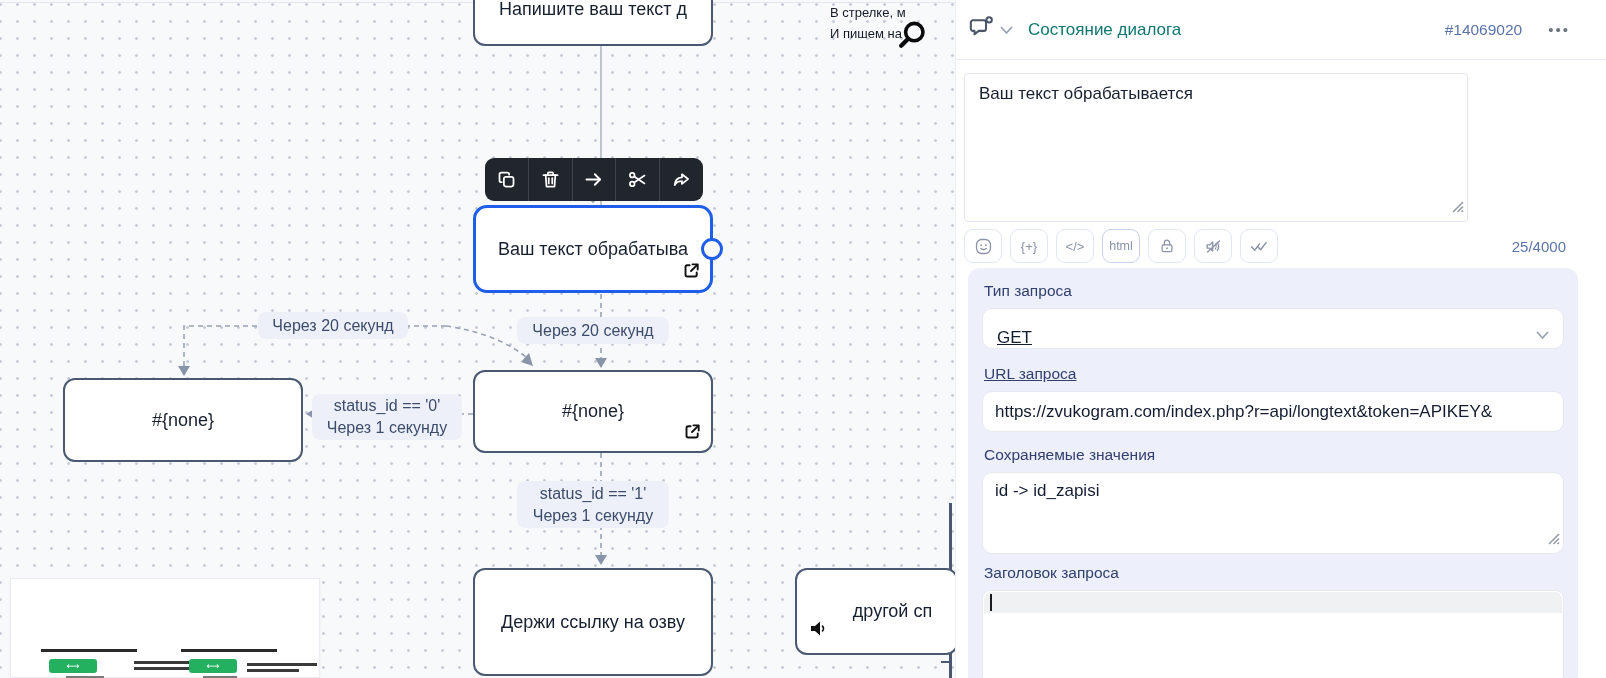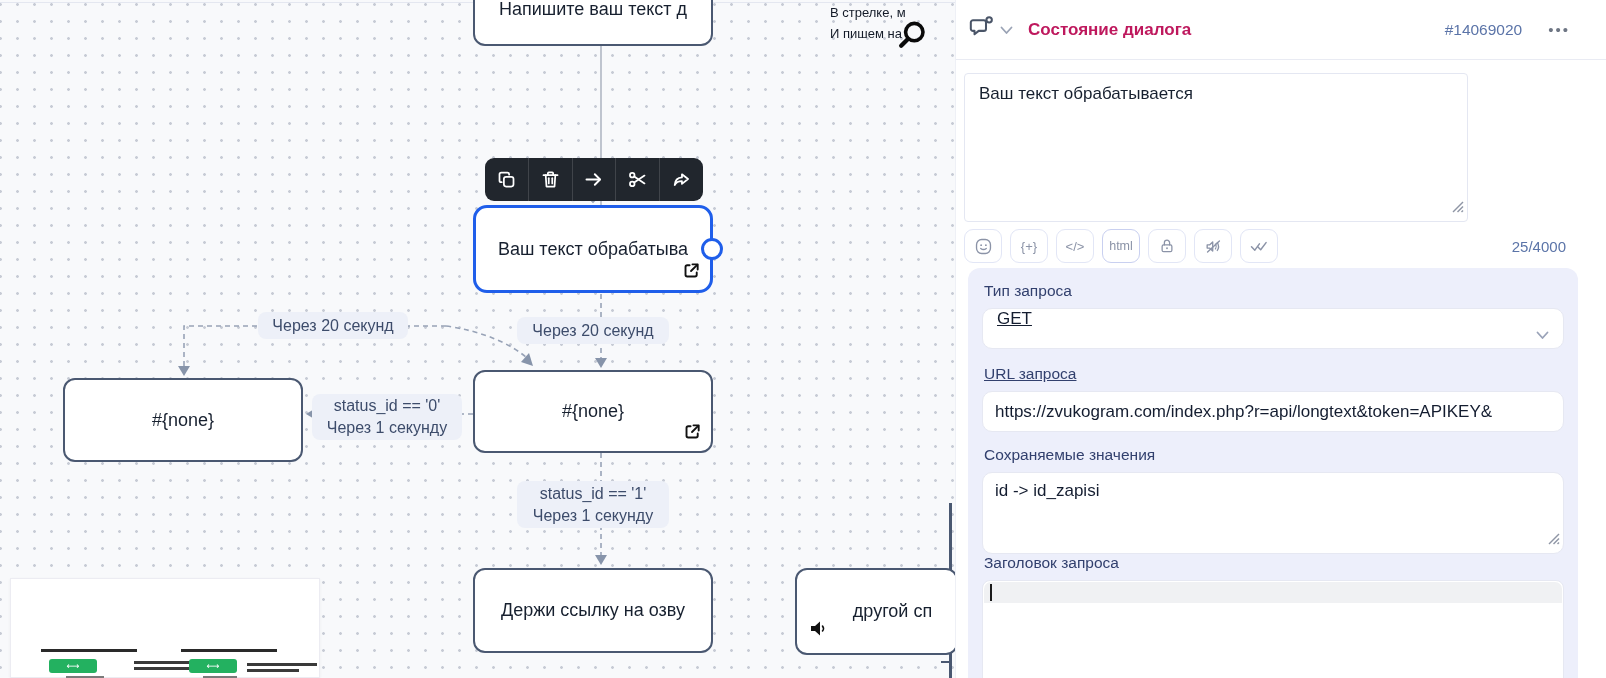--- a/index.html
+++ b/index.html
@@ -18,21 +18,21 @@
 
   .node { position:absolute; background:#fff; border:2px solid #4a5871; border-radius:12px;
     display:flex; align-items:center; justify-content:center;
     font-size:18px; color:#17202f; z-index:3; }
   .node .ext { position:absolute; right:9px; bottom:5px; }
 
   #node-top      { left:473px; top:-28px; width:240px; height:74px; }
   #node-selected { left:473px; top:205px; width:240px; height:88px; border:3px solid #1f5eea; border-radius:14px;text-align:center; }
   #node-left     { left:63px;  top:378px; width:240px; height:84px; }
   #node-center   { left:473px; top:370px; width:240px; height:83px; }
-  #node-link     { left:473px; top:568px; width:240px; height:85px;text-align:right; }
+  #node-link     { left:473px; top:568px; width:240px; height:108px;text-align:right; }
   #node-other    { left:795px; top:568px; width:163px; height:87px; padding-left:32px; }
   #node-other .spk { position:absolute; left:13px; bottom:11px; }
 
   .diamond { position:absolute; left:calc(50% - 8px); top:-24px; width:16px; height:16px;
     background:#fff; border:2px solid #97a2b5; transform:rotate(45deg); z-index:2; }
   .handle { position:absolute; right:-13px; top:calc(50% - 11px); width:22px; height:22px;
     border-radius:50%; background:#fff; border:3.5px solid #1f5eea; z-index:5; }
 
   .edge-label { position:absolute; background:#edf0f8; border-radius:8px; z-index:2;
     color:#3d4c6b; font-size:16px; line-height:22px; text-align:center;
@@ -59,21 +59,21 @@
     background:#fff; border:1px solid #ececf2; box-shadow:0 1px 3px rgba(0,0,0,0.05); z-index:3; }
   #preview .bar { position:absolute; background:#2a2a2a; }
   #preview .gbtn { position:absolute; width:48px; height:14px; border-radius:3px;
     display:flex; align-items:center; justify-content:center; color:#fff; font-size:9px; }
 
   
   #panel { position:absolute; left:955px; top:0; width:651px; height:678px;
     background:#fff; z-index:10; border-left:1px solid #eef0f6; }
   #panel-header { height:60px; border-bottom:1px solid #e9ebf3; display:flex; align-items:center;
     padding:0 36px 0 12px; }
-  #panel-header .title { margin-left:15px; font-size:17px; font-weight:bold; color:#be185d; }
+  #panel-header .title { margin-left:15px; font-size:17px; font-weight:normal; color:#0f766e; }
   #panel-header .spacer { flex:1; }
   #panel-header .card-id { font-size:15.5px; color:#5b74a8; cursor:pointer; }
   #panel-header .dots { margin-left:26px; color:#6e7684; font-size:15px; letter-spacing:2px; cursor:pointer; }
 
   .composer { position:absolute; left:8px; top:73px; width:504px; height:149px;
     border:1.5px solid #e4e7f2; border-radius:4px; padding:10px 14px;
     font-size:17px; color:#17202f; background:#fff; }
   .corner { position:absolute; right:3px; bottom:3px; }
 
   #icon-row { position:absolute; left:8px; top:228px; width:602px; height:36px;
@@ -81,24 +81,24 @@
   .ibtn { width:38px; height:34px; border:1.5px solid #e2e6f6; border-radius:9px; background:#fff;
     display:flex; align-items:center; justify-content:center; color:#8b93a7; font-size:13px; cursor:pointer; }
   .ibtn.html-btn { border-color:#c9d0f0; font-size:12.5px; }
   #char-counter { margin-left:auto; font-size:15px; color:#5b74a8; }
 
   #settings { position:absolute; left:12px; top:268px; width:610px; height:410px;
     background:#edeffb; border-radius:12px 12px 0 0; padding:14px; }
   .f-label { font-size:15.5px; color:#32406e; margin:0 0 8px 2px; }
   .f-label.gap1 { margin-top:16px;text-decoration:underline; }
   .f-label.gap2 { margin-top:14px; }
-  .f-label.gap3 { }
+  .f-label.gap3 { margin-top:10px; }
   .control { position:relative; background:#fff; border:1px solid #e6e8f2; border-radius:10px;
     font-size:17px; color:#141d30; }
-  .select { height:41px; display:flex; align-items:flex-start; padding:0 14px; cursor:pointer;text-decoration:underline; }
+  .select { height:41px; display:flex; align-items:flex-end; padding:0 14px; cursor:pointer;text-decoration:underline; }
   .select .chev { position:absolute; right:14px; top:16px; }
   .text-input { height:41px; line-height:39px; padding:0 12px; white-space:nowrap; overflow:hidden; cursor:text; }
   .area { height:82px; padding:8px 12px; cursor:text; }
   .editor { height:120px; border-radius:8px; padding:1px; cursor:text; }
   .editor .active-line { position:relative; height:21px; background:#f0f1f3; border-radius:7px 7px 0 0; }
   .editor .caret { position:absolute; left:6px; top:2px; width:1.5px; height:17px; background:#1b1b1b; }
 </style>
 </head>
 <body>
 

